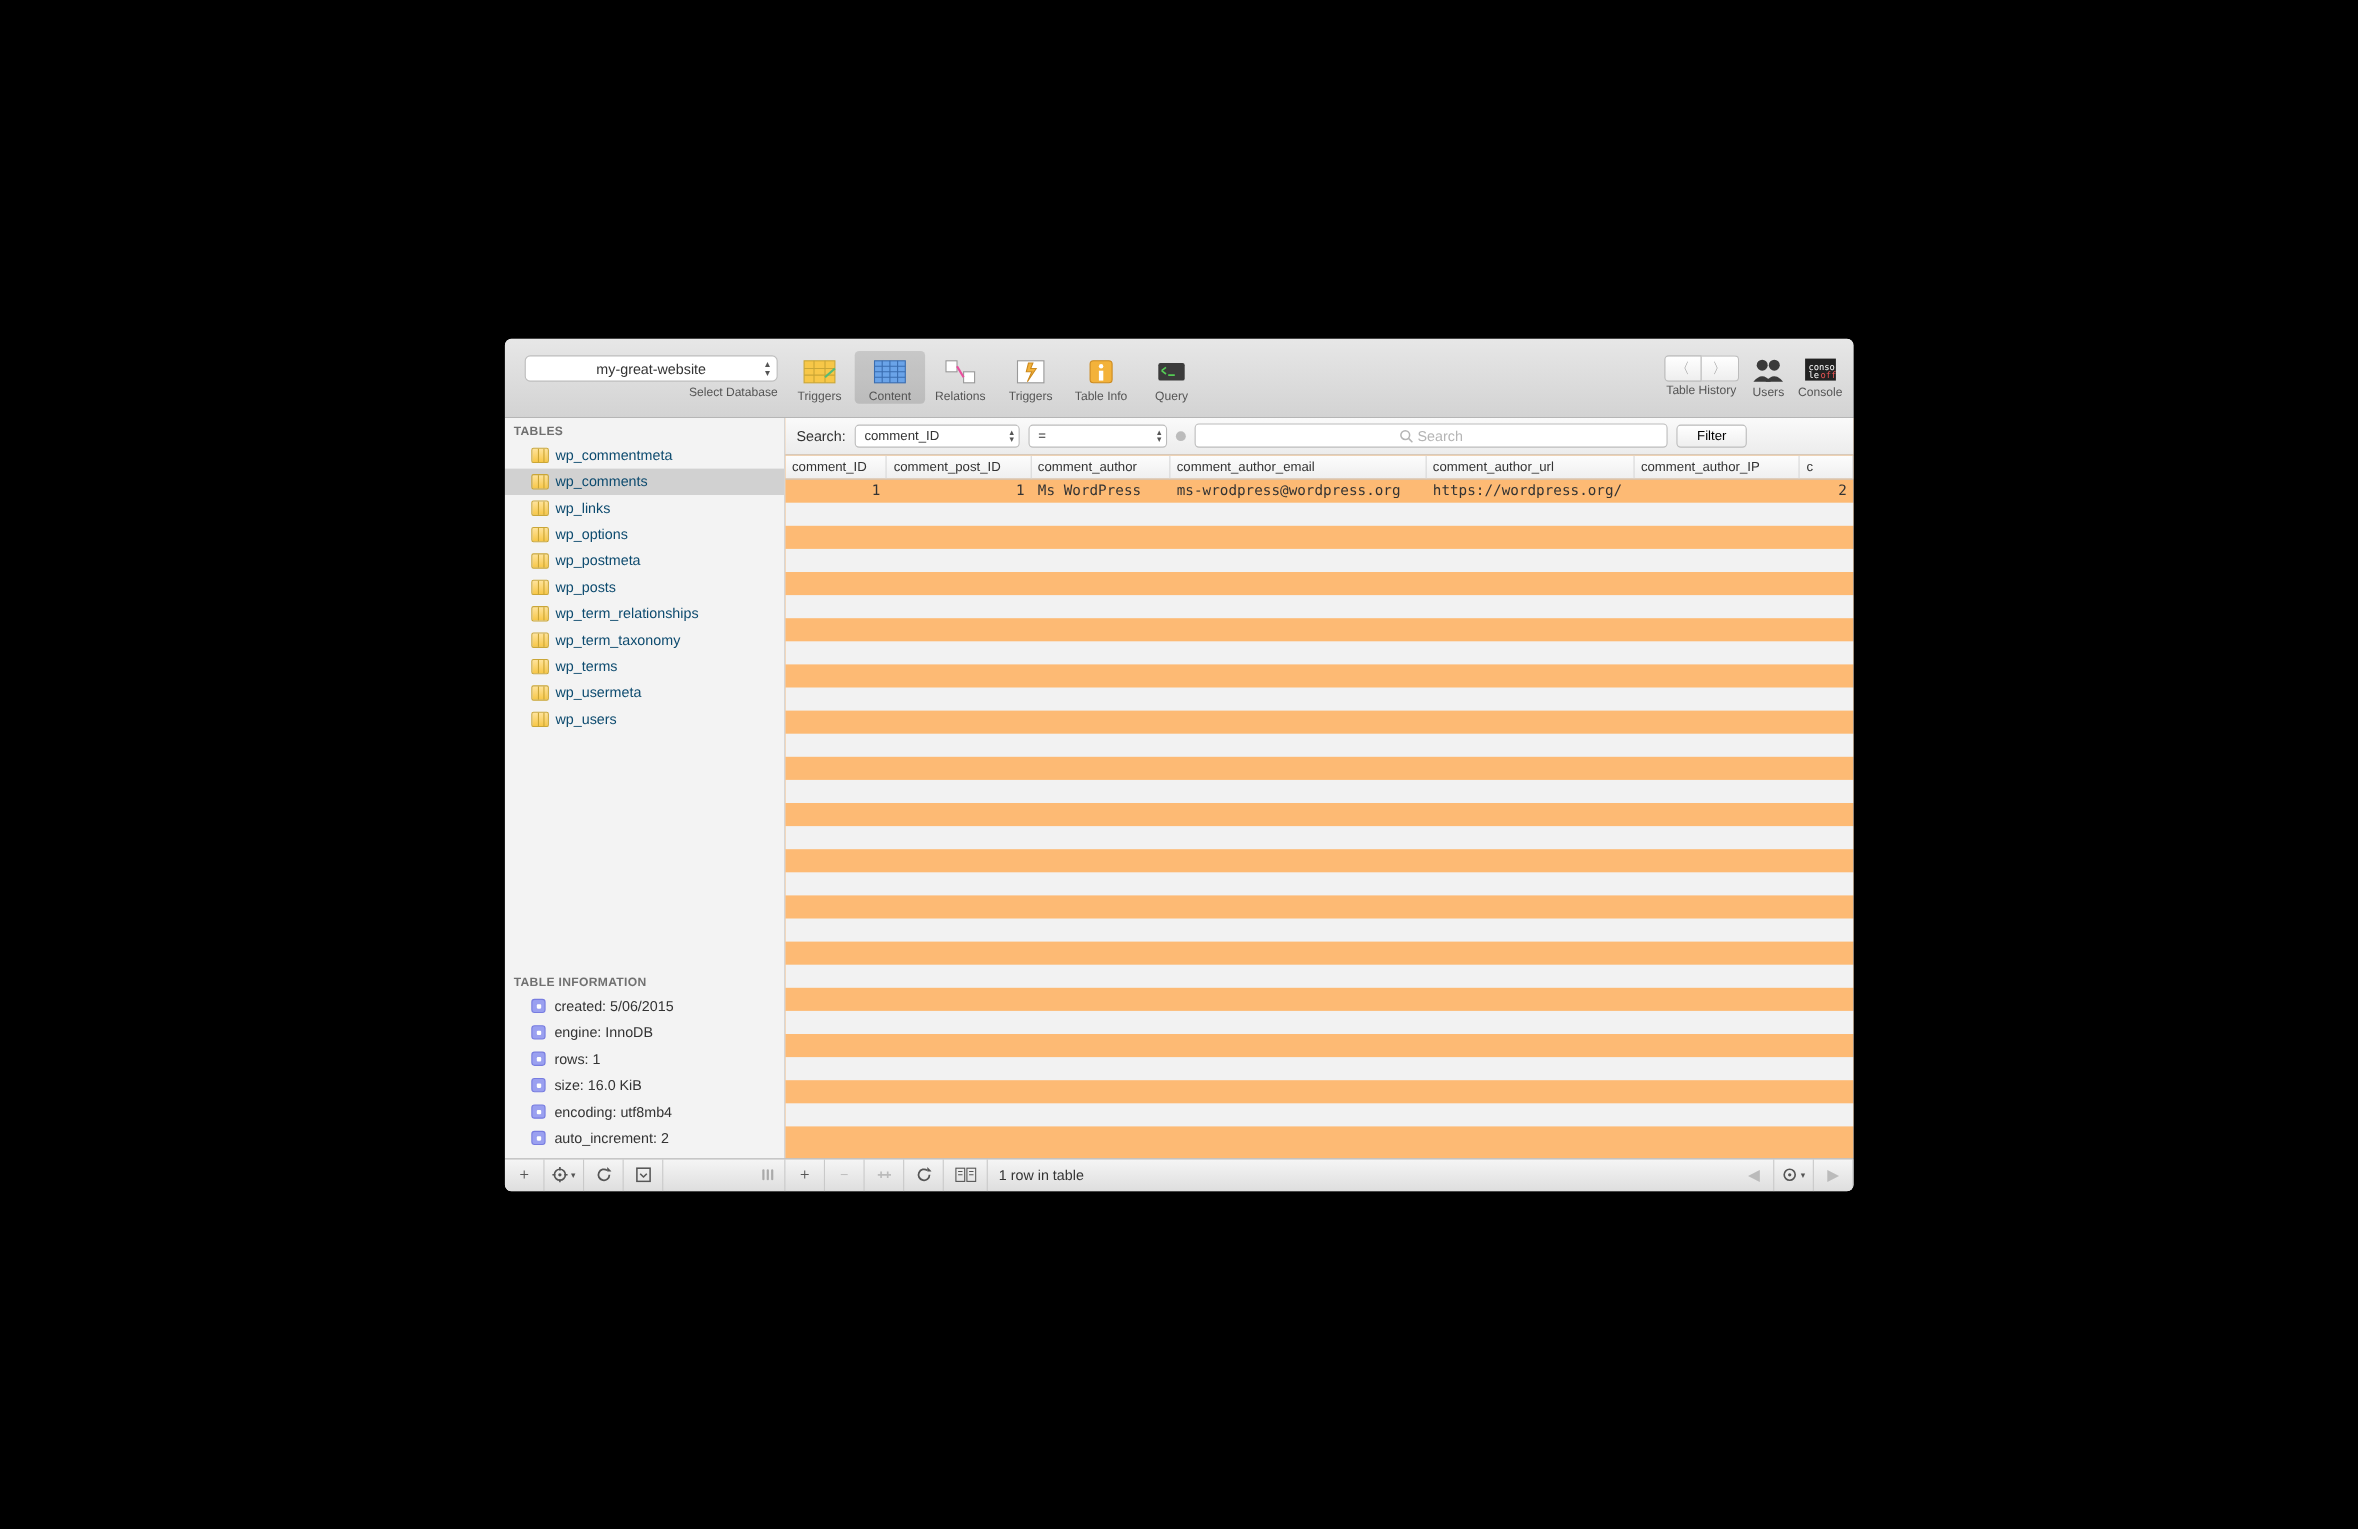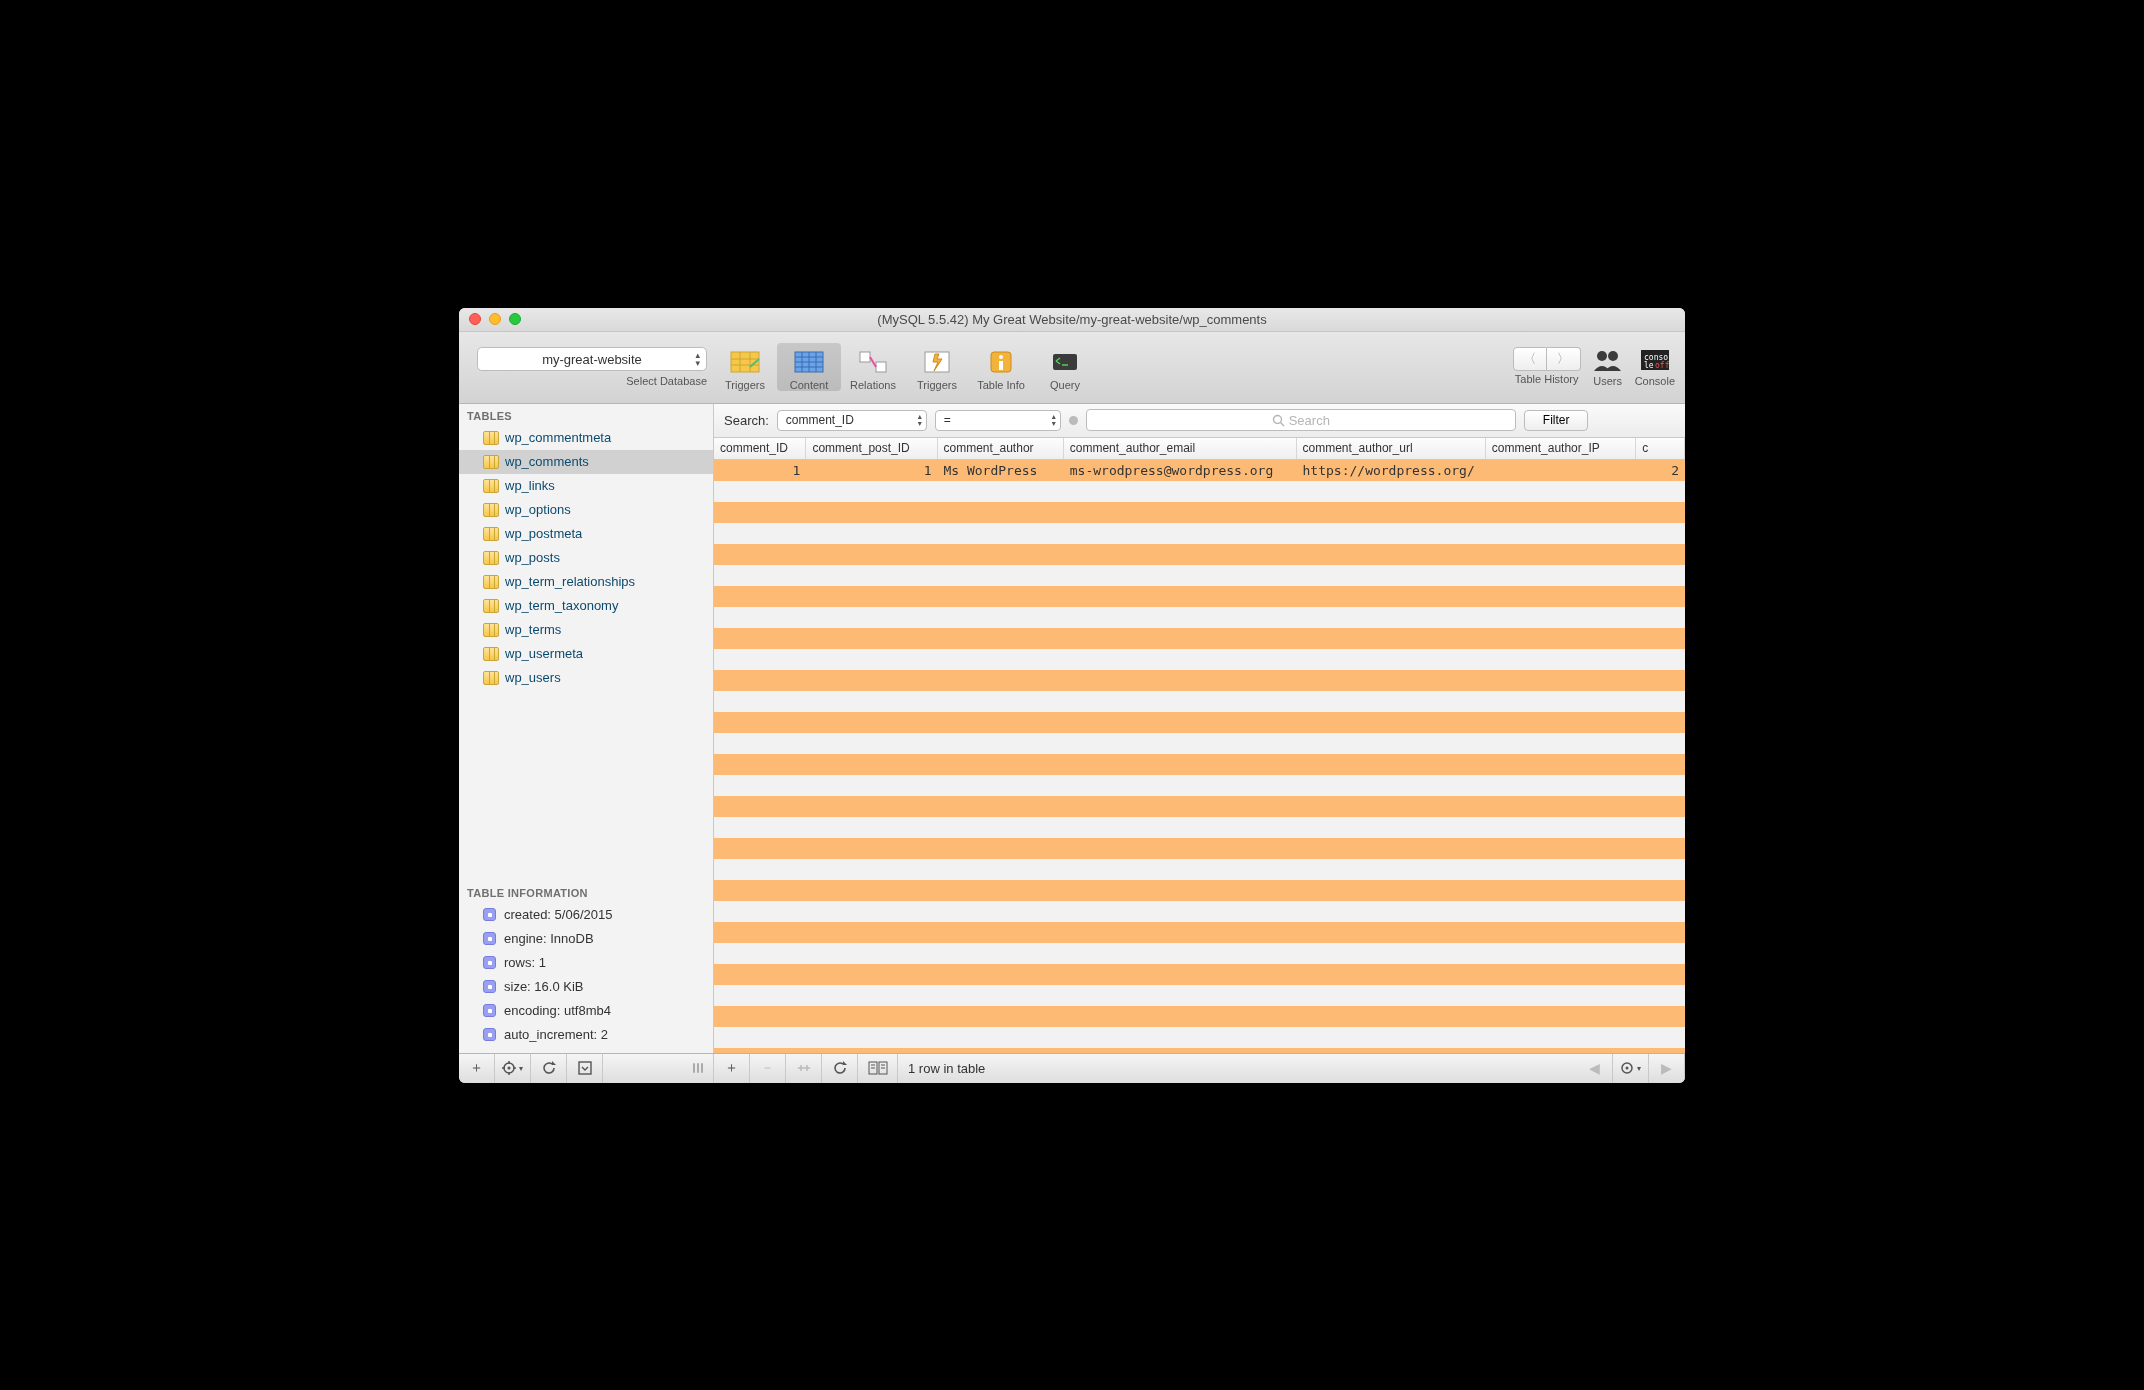--- a/index.html
+++ b/index.html
@@ -110,28 +110,20 @@
   .bb-grip { margin-left:auto; width:14px; display:flex; flex-direction:column; gap:2px; align-items:center; padding-right:4px;}
   .bb-grip span{width:2px;height:10px;background:#aaa;border-radius:1px;}
   .bb-grip{flex-direction:row; gap:2px;}
   svg { display:block; }
 </style>
 </head>
 <body>
 
 <div class="window">
 
-  <div class="titlebar">
-    <div class="traffic">
-      <div class="tl red"></div>
-      <div class="tl yel"></div>
-      <div class="tl grn"></div>
-    </div>
-    <div class="title">(MySQL 5.5.42) My Great Website/my-great-website/wp_comments</div>
-  </div>
 
   <div class="toolbar">
     <div class="db-select-wrap">
       <div class="db-select">
         <span>my-great-website</span>
         <span class="chev">
             <span>▴</span>
             <span>▾</span>
           </span>
       </div>

